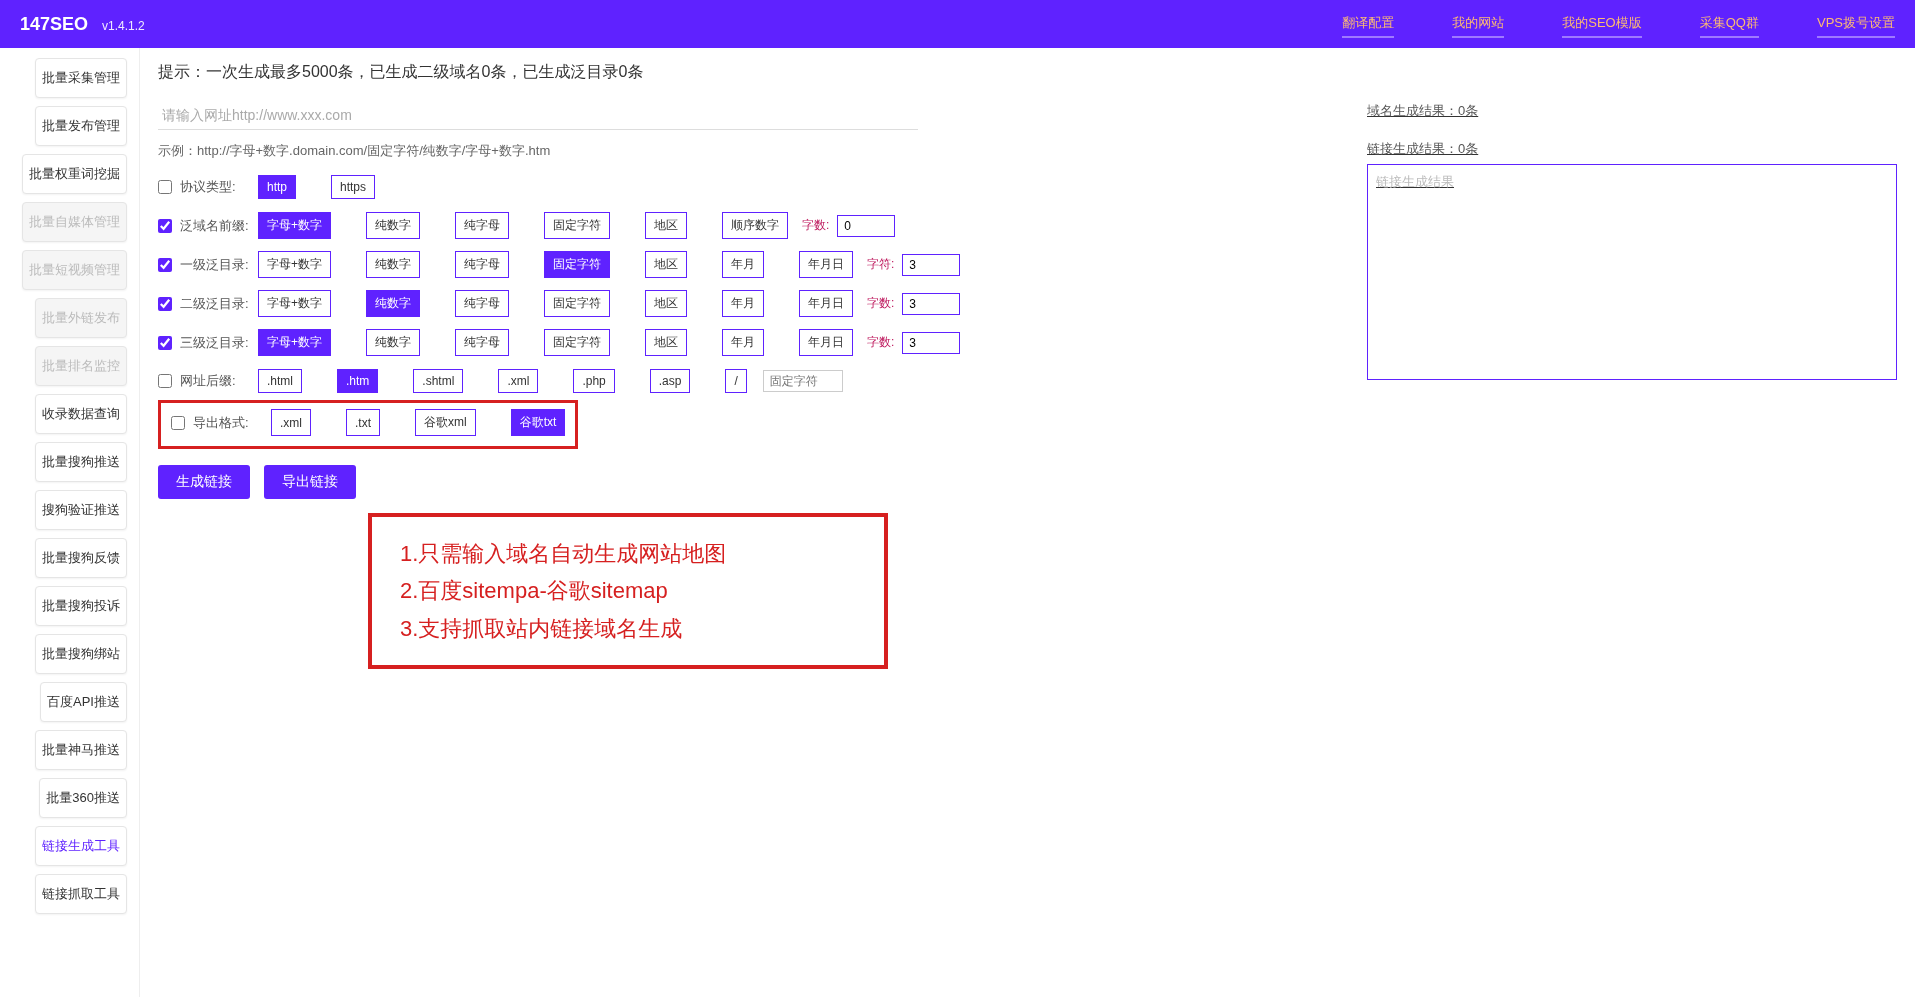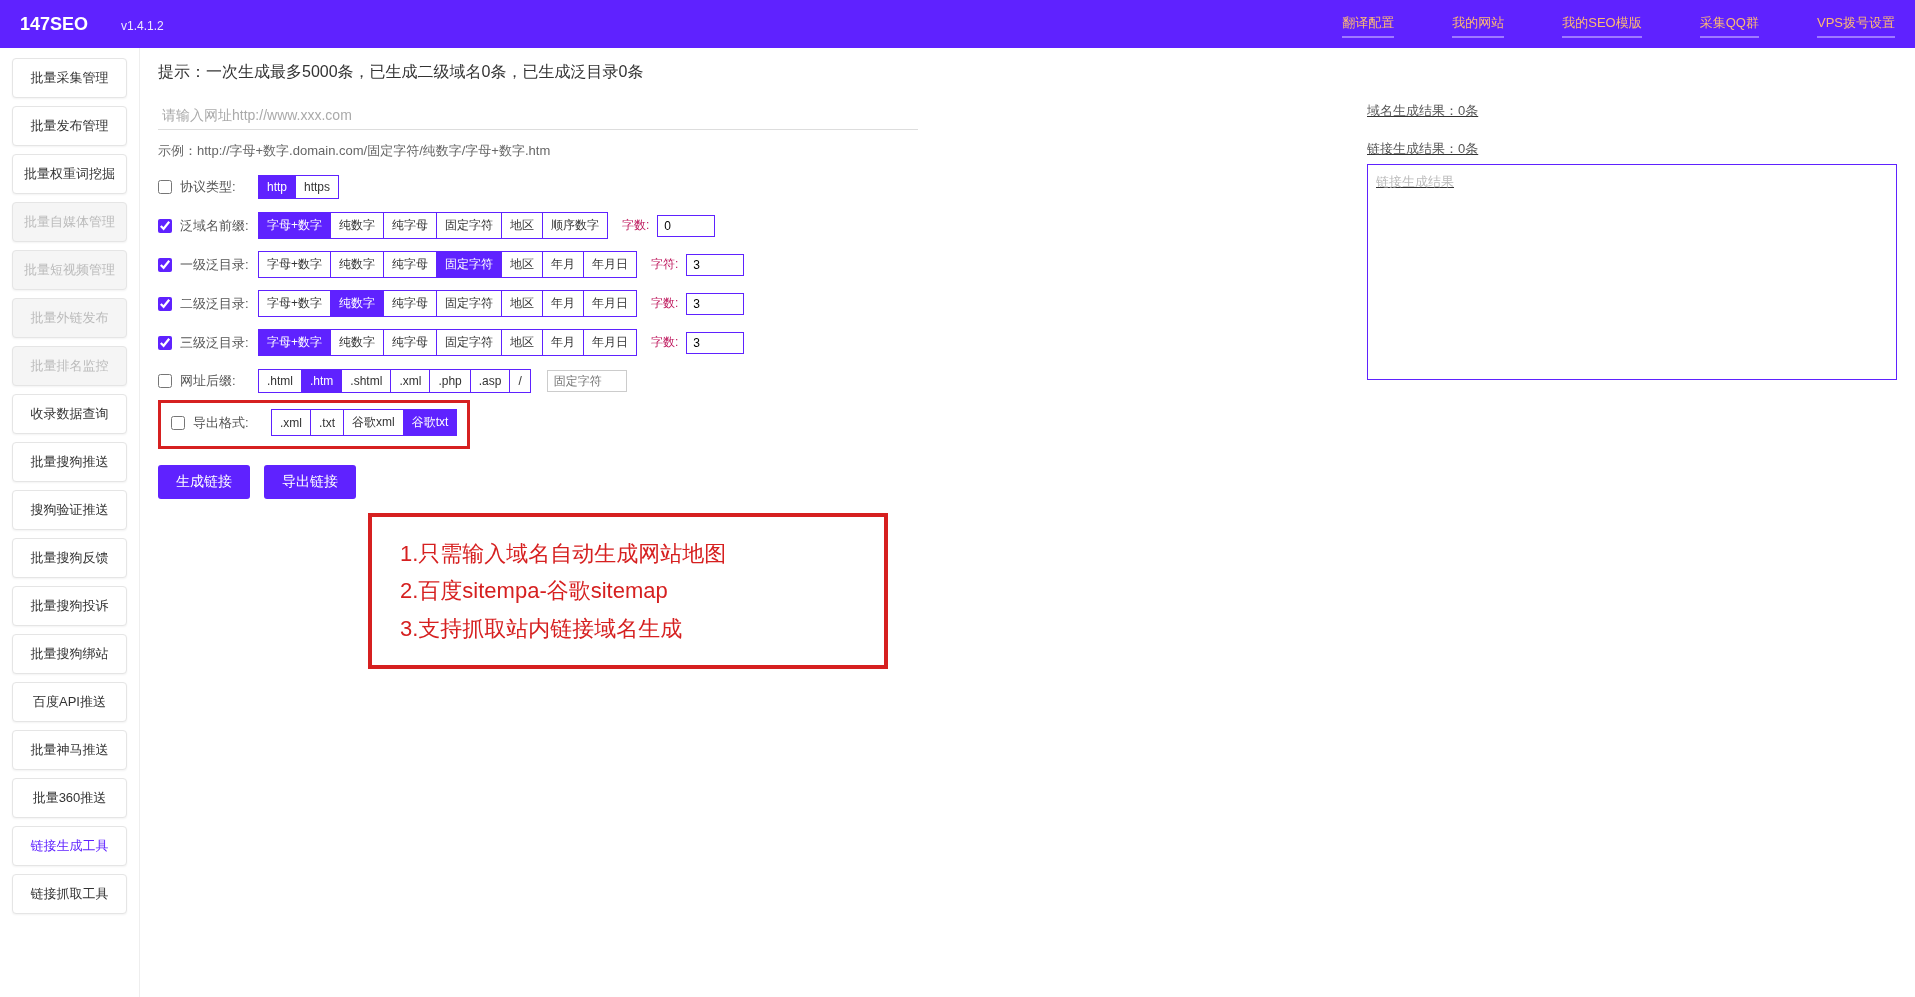--- a/index.html
+++ b/index.html
@@ -1,43 +1,43 @@
 <!DOCTYPE html>
 <html><head>
   <meta charset="utf-8">
   <style>
     * { margin: 0; padding: 0; box-sizing: border-box; }
     body { font-family: "Microsoft YaHei", Arial, sans-serif; font-size: 14px; color: #333; background: #fff; }
     
     .header { background: #5f22ff; height: 48px; display: flex; align-items: center; padding: 0 20px; justify-content: space-between; }
-    .logo-area { display: flex; align-items: baseline; color: #fff; gap: 33px; }
+    .logo-area { display: flex; align-items: baseline; color: #fff; }
     .logo { font-size: 18px; font-weight: bold; }
-    .version { font-size: 12px; margin-left: 0; opacity: 0.9; }
+    .version { font-size: 12px; margin-left: 14px; opacity: 0.9; }
     .nav { display: flex; gap: 28px; }
     .nav-item { color: #fdba74; font-size: 13px; cursor: pointer; padding: 4px 0; border-bottom: 2px solid rgba(255,255,255,0.4); margin-left: 30px; }
     
     .main { display: flex; }
-    .sidebar { width: 140px; padding: 10px 12px; display: flex; flex-direction: column; gap: 8px; border-right: 1px solid #eee; min-height: calc(100vh - 48px); }
+    .sidebar { width: 140px; padding: 10px 12px; display: flex; flex-direction: column; gap: 8px; border-right: 1px solid #eee; min-height: calc(100vh - 48px); align-items: flex-end; }
     .sidebar-btn { background: #fff; border: 1px solid #e5e5e5; border-radius: 4px; padding: 10px 6px; font-size: 13px; text-align: center; cursor: pointer; box-shadow: 0 1px 2px rgba(0,0,0,0.05); }
     .sidebar-btn.disabled { background: #f5f5f5; color: #bbb; cursor: not-allowed; }
     .sidebar-btn.active { color: #5f22ff; }
     
     .content { flex: 1; padding: 14px 18px; display: flex; gap: 30px; }
     .form-area { flex: 1; }
     .results-area { width: 530px; display: flex; flex-direction: column; gap: 20px; padding-top: 40px; text-decoration: underline; }
     
     .hint { font-size: 16px; margin-bottom: 18px; }
     .url-input { width: 760px; border: none; border-bottom: 1px solid #ddd; padding: 6px 4px; font-size: 14px; outline: none; margin-bottom: 12px; }
     .url-input::placeholder { color: #aaa; }
     .example { font-size: 13px; color: #666; margin-bottom: 14px; }
     
     .form-row { display: flex; align-items: center; gap: 8px; margin-bottom: 12px; min-height: 26px; }
     .form-check { width: 14px; height: 14px; accent-color: #5f22ff; }
     .form-label { font-size: 13px; color: #555; width: 70px; }
-    .btn-group { display: flex; }
+    .btn-group { display: flex; gap: 36px; }
     .opt-btn { border: 1px solid #5f22ff; background: #fff; color: #333; font-size: 12px; padding: 4px 8px; cursor: pointer; margin-left: -1px; }
     .opt-btn:first-child { margin-left: 0; }
     .opt-btn.selected { background: #5f22ff; color: #fff; }
     .mini-label { font-size: 12px; color: #be185d; margin-left: 6px; }
     .mini-input { width: 58px; border: 1px solid #5f22ff; padding: 3px 6px; font-size: 12px; outline: none; }
     .suffix-input { width: 80px; border: 1px solid #ccc; padding: 3px 6px; font-size: 12px; outline: none; margin-left: 8px; }
     
     .red-box { border: 3px solid #d62020; padding: 6px 10px 10px; display: inline-block; margin-top: -6px; }
     
     .action-row { display: flex; gap: 14px; margin-top: 16px; }

